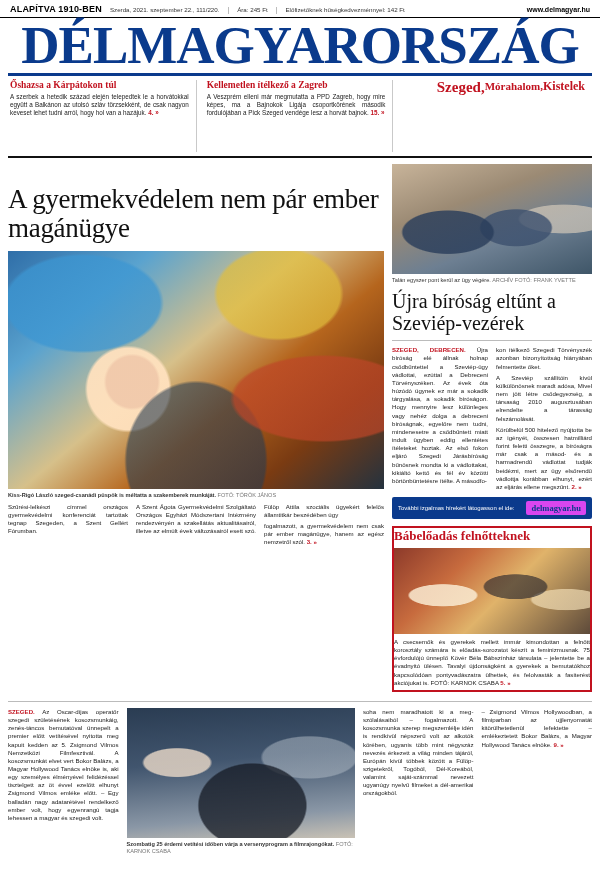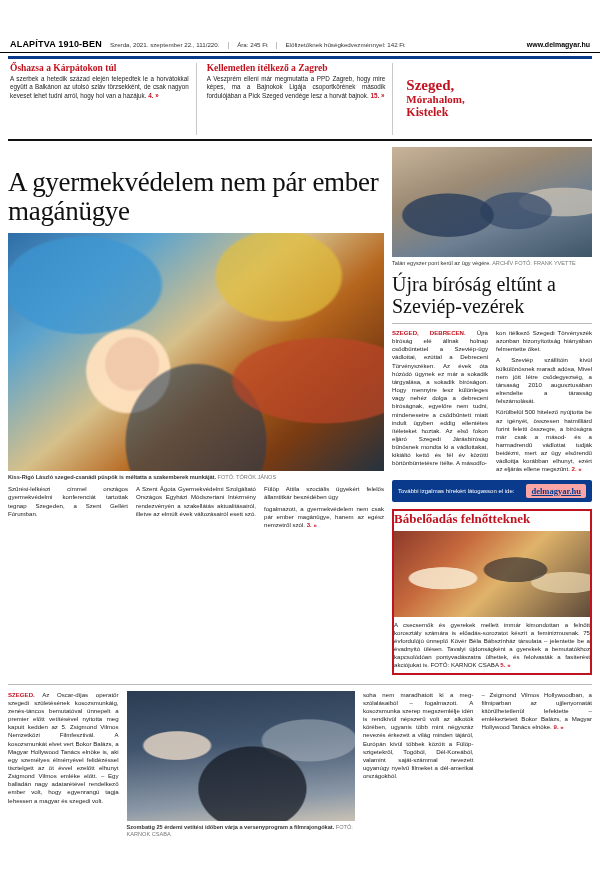--- a/index.html
+++ b/index.html
@@ -10,21 +10,20 @@
     overflow: hidden;
   }
   .page { position: relative; width: 600px; height: 885px; background: #fff; }
 
   
   .topbar {
     display: flex; align-items: center; gap: 8px;
     padding: 4px 10px 3px 10px;
     font-size: 6.5px; color: #222;
     border-bottom: 1px solid #000;
-    margin-top: 35px;
   }
   .topbar .founded {
     font-weight: bold; font-size: 9px; letter-spacing: .2px; color: #000;
   }
   .topbar .sep { color: #888; }
   .topbar .meta { font-size: 6.2px; color: #333; }
   .topbar .web { margin-left: auto; font-weight: bold; font-size: 7px; color: #000; }
 
   
   .masthead {
@@ -66,21 +65,21 @@
   .teaser p {
     font-size: 6.3px;
     line-height: 1.28;
     color: #1a1a1a;
     text-align: justify;
   }
   .teaser .pg { color: #c1121f; font-weight: bold; }
   .teaser-towns {
     width: 96px;
     border-right: none;
-    display: flex; flex-direction: column; justify-content: center;
+    display: flex; flex-direction: row; justify-content: flex-end;
     padding-left: 10px;
   }
   .teaser-towns .t1 {
     font-family: "Liberation Serif", serif;
     color: #c1121f; font-weight: bold; font-size: 15px; line-height: 1.02;
   }
   .teaser-towns .t2 {
     font-family: "Liberation Serif", serif;
     color: #c1121f; font-weight: bold; font-size: 11px; line-height: 1.15;
   }
@@ -166,24 +165,23 @@
 
   
   .promo {
     margin-top: 6px;
     display: flex; align-items: center; gap: 6px;
     background: #0a3a8c; color: #fff;
     padding: 4px 6px; border-radius: 2px;
     font-size: 6px;
   }
   .promo .badge {
-    margin-left: auto; background: #fca5a5; color: #0a3a8c;
+    margin-left: auto; background: #d946ef; color: #0a3a8c;
     font-weight: bold; font-size: 8.5px; padding: 2px 5px; border-radius: 2px;
     font-family: "Liberation Serif", serif;
-    text-decoration: underline;
   }
 
   
   .redbox {
     margin-top: 7px; border: 2px solid #c1121f; 
   }
   .redbox h3 {
     font-family: "Liberation Serif", serif;
     font-size: 13px; color: #c1121f; margin-bottom: 4px;
   }
@@ -230,20 +228,23 @@
   <div class="topbar">
     <span class="founded">ALAPÍTVA 1910-BEN</span>
     <span class="meta">Szerda, 2021. szeptember 22., 111/220.</span>
     <span class="sep">|</span>
     <span class="meta">Ára: 245 Ft</span>
     <span class="sep">|</span>
     <span class="meta">Előfizetőknek hűségkedvezménnyel: 142 Ft</span>
     <span class="web">www.delmagyar.hu</span>
   </div>
 
+  <div class="masthead">
+    <h1>DÉLMAGYARORSZÁG</h1>
+  </div>
   <div class="mast-rule"></div>
 
   <div class="teasers">
     <div class="teaser">
       <h3>Őshazsa a Kárpátokon túl</h3>
       <p><span>A szerbek a hetedik század elején telepedtek le a horvátokkal együtt a Balkánon az utolsó szláv törzsekként, de csak nagyon keveset lehet tudni arról, hogy hol van a hazájuk.</span> <span class="pg">4.</span> <span class="pg">»</span></p>
     </div>
     <div class="teaser">
       <h3>Kellemetlen ítélkező a Zagreb</h3>
       <p><span>A Veszprém elleni már megmutatta a PPD Zagreb, hogy mire képes, ma a Bajnokok Ligája csoportkörének második fordulójában a Pick Szeged vendége lesz a horvát bajnok.</span> <span class="pg">15.</span> <span class="pg">»</span></p>

